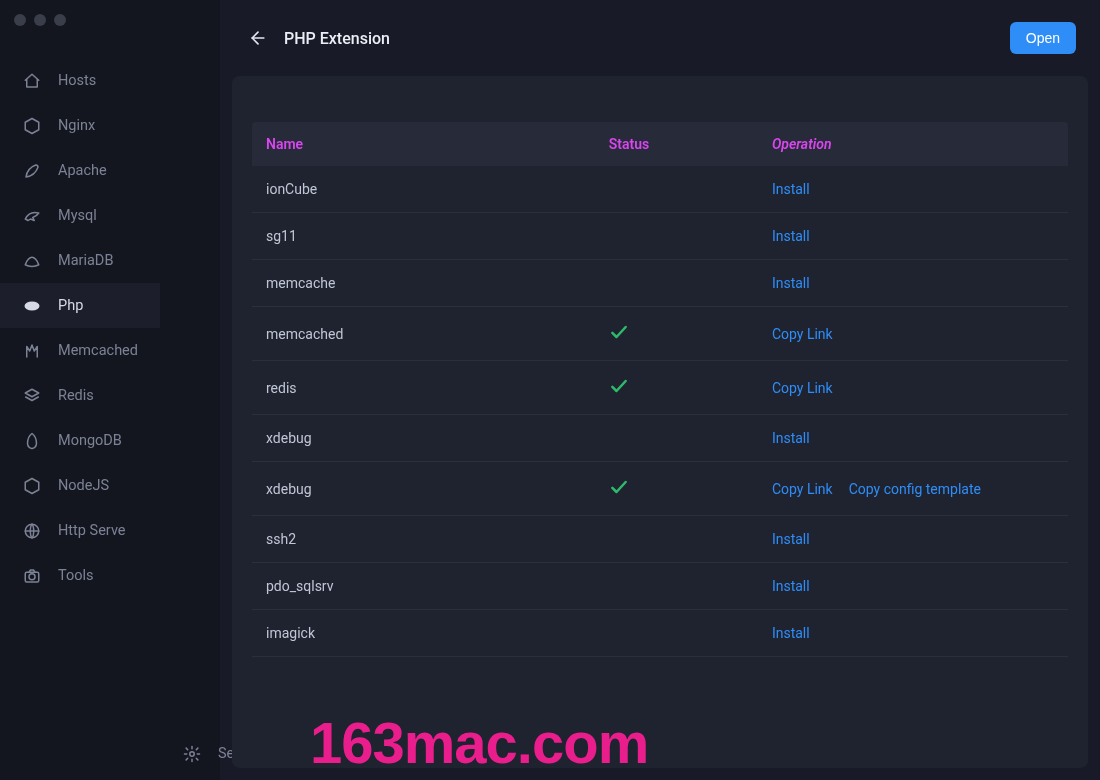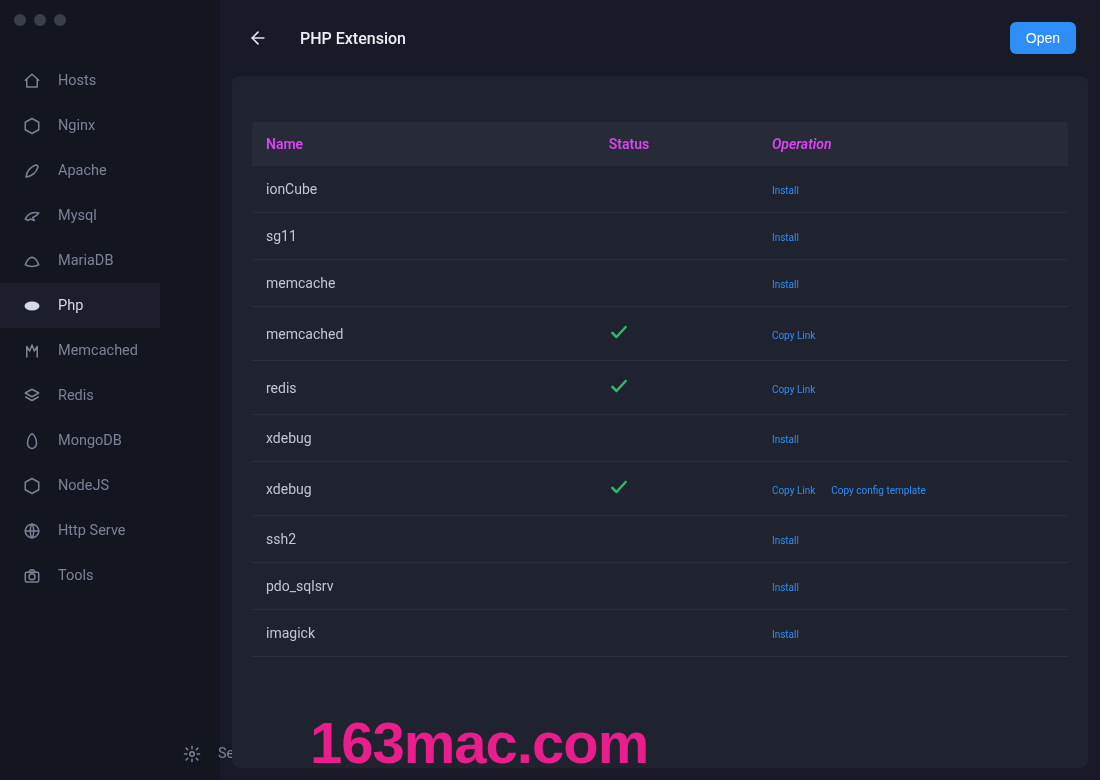--- a/index.html
+++ b/index.html
@@ -14,21 +14,21 @@
   .sidebar { width: 220px; height: 100%; background: #14161f; padding-top: 58px; display: flex; flex-direction: row; position: relative; }
   .side-list { display: flex; flex-direction: column; }
   .side-item { display: flex; align-items: center; gap: 16px; height: 45px; padding: 0 22px; color: #7c8296; font-size: 14.5px; cursor: pointer; }
   .side-item.active { background: #1c1f2b; color: #d6dae6; }
   .side-item .icon-slot { width: 20px; height: 20px; display: flex; align-items: center; justify-content: center; color: inherit; flex: 0 0 20px; }
   .side-item .icon-slot svg { width: 18px; height: 18px; }
   .sidebar-bottom { margin-top: auto; padding-bottom: 4px; }
 
   
   .main { flex: 1; background: #181b27; display: flex; flex-direction: column; height: 100%; border-top-left-radius: 0; }
-  .main-header { height: 76px; display: flex; align-items: center; padding: 0 24px; gap: 28px; }
+  .main-header { height: 76px; display: flex; align-items: center; padding: 0 24px; gap: 12px; }
   .back-btn { width: 28px; height: 28px; display: flex; align-items: center; justify-content: center; color: #e2e5ef; cursor: pointer; }
   .back-btn svg { width: 20px; height: 20px; }
   .page-title { font-size: 16px; color: #eceef5; font-weight: 500; }
   .open-btn { margin-left: auto; background: #2f8df7; color: #fff; border: none; border-radius: 6px; font-size: 14px; padding: 8px 16px; cursor: pointer; }
 
   .panel { margin: 0 12px 12px 12px; background: #1f2330; border-radius: 8px; padding: 28px 20px 10px 20px; flex: 1; min-height: 0; overflow: hidden; position: relative; }
   .panel-head { display: flex; align-items: center; justify-content: space-between; padding: 0 0 20px 0; border-bottom: 1px solid #2b2f3e; margin: 0 0 0 0; }
   .panel-title { font-size: 15.5px; color: #e4e7f0; font-weight: 400; padding-left: 2px; }
   .refresh-btn { width: 28px; height: 28px; display: flex; align-items: center; justify-content: center; color: #c8cddd; cursor: pointer; }
   .refresh-btn svg { width: 20px; height: 20px; }
@@ -37,21 +37,21 @@
   table { width: 100%; border-collapse: collapse; }
   thead tr { background: #262a39; }
   thead th { text-align: left; font-size: 14px; font-weight: 600; color: #d946ef; padding: 14px 14px; }
   thead th:first-child { border-top-left-radius: 4px; }
   thead th:last-child  { border-top-right-radius: 4px; }
   tbody td { font-size: 14px; color: #c1c6d6; padding: 15px 14px; border-bottom: 1px solid #2a2e3d; vertical-align: middle; }
   .col-name   { width: 42%; }
   .col-status { width: 20%; }
   .col-op     { width: 38%; font-style: italic; }
   .check { color: #2fb96b; width: 20px; height: 20px; }
-  .link { color: #2f8df7; font-size: 10px; cursor: pointer; margin-right: 16px; }
+  .link { color: #2f8df7; font-size: 14px; cursor: pointer; margin-right: 16px; }
   .link:last-child { margin-right: 0; }
 
   .watermark { position: absolute; left: 310px; bottom: 4px; font-size: 58px; font-weight: 800; color: #e91e8c; letter-spacing: -1px; pointer-events: none; font-family: Arial, Helvetica, sans-serif; }
 </style>
 </head>
 <body>
 
 <div class="app">
   <div class="titlebar">
     <div class="dot"></div>

